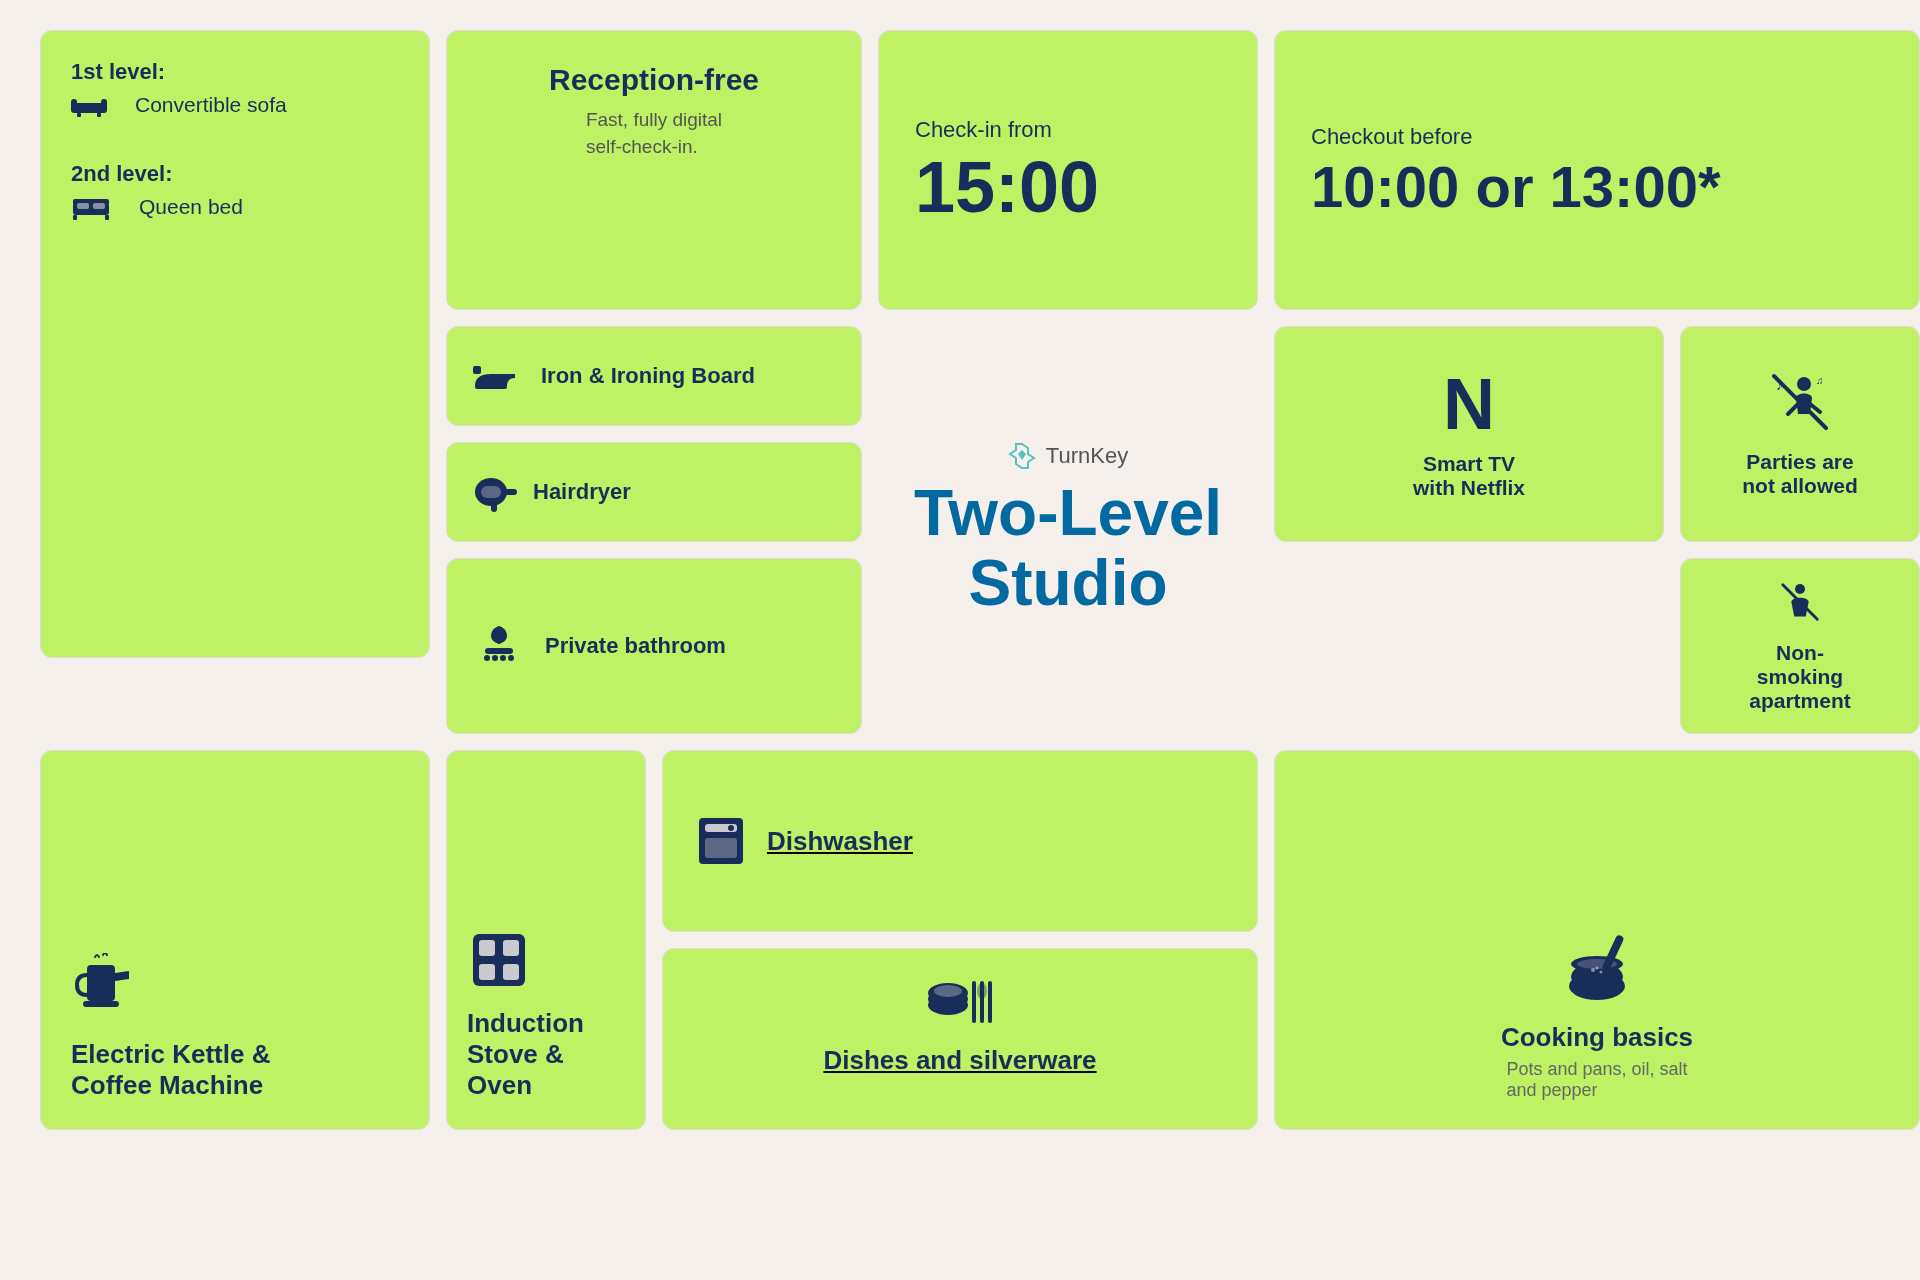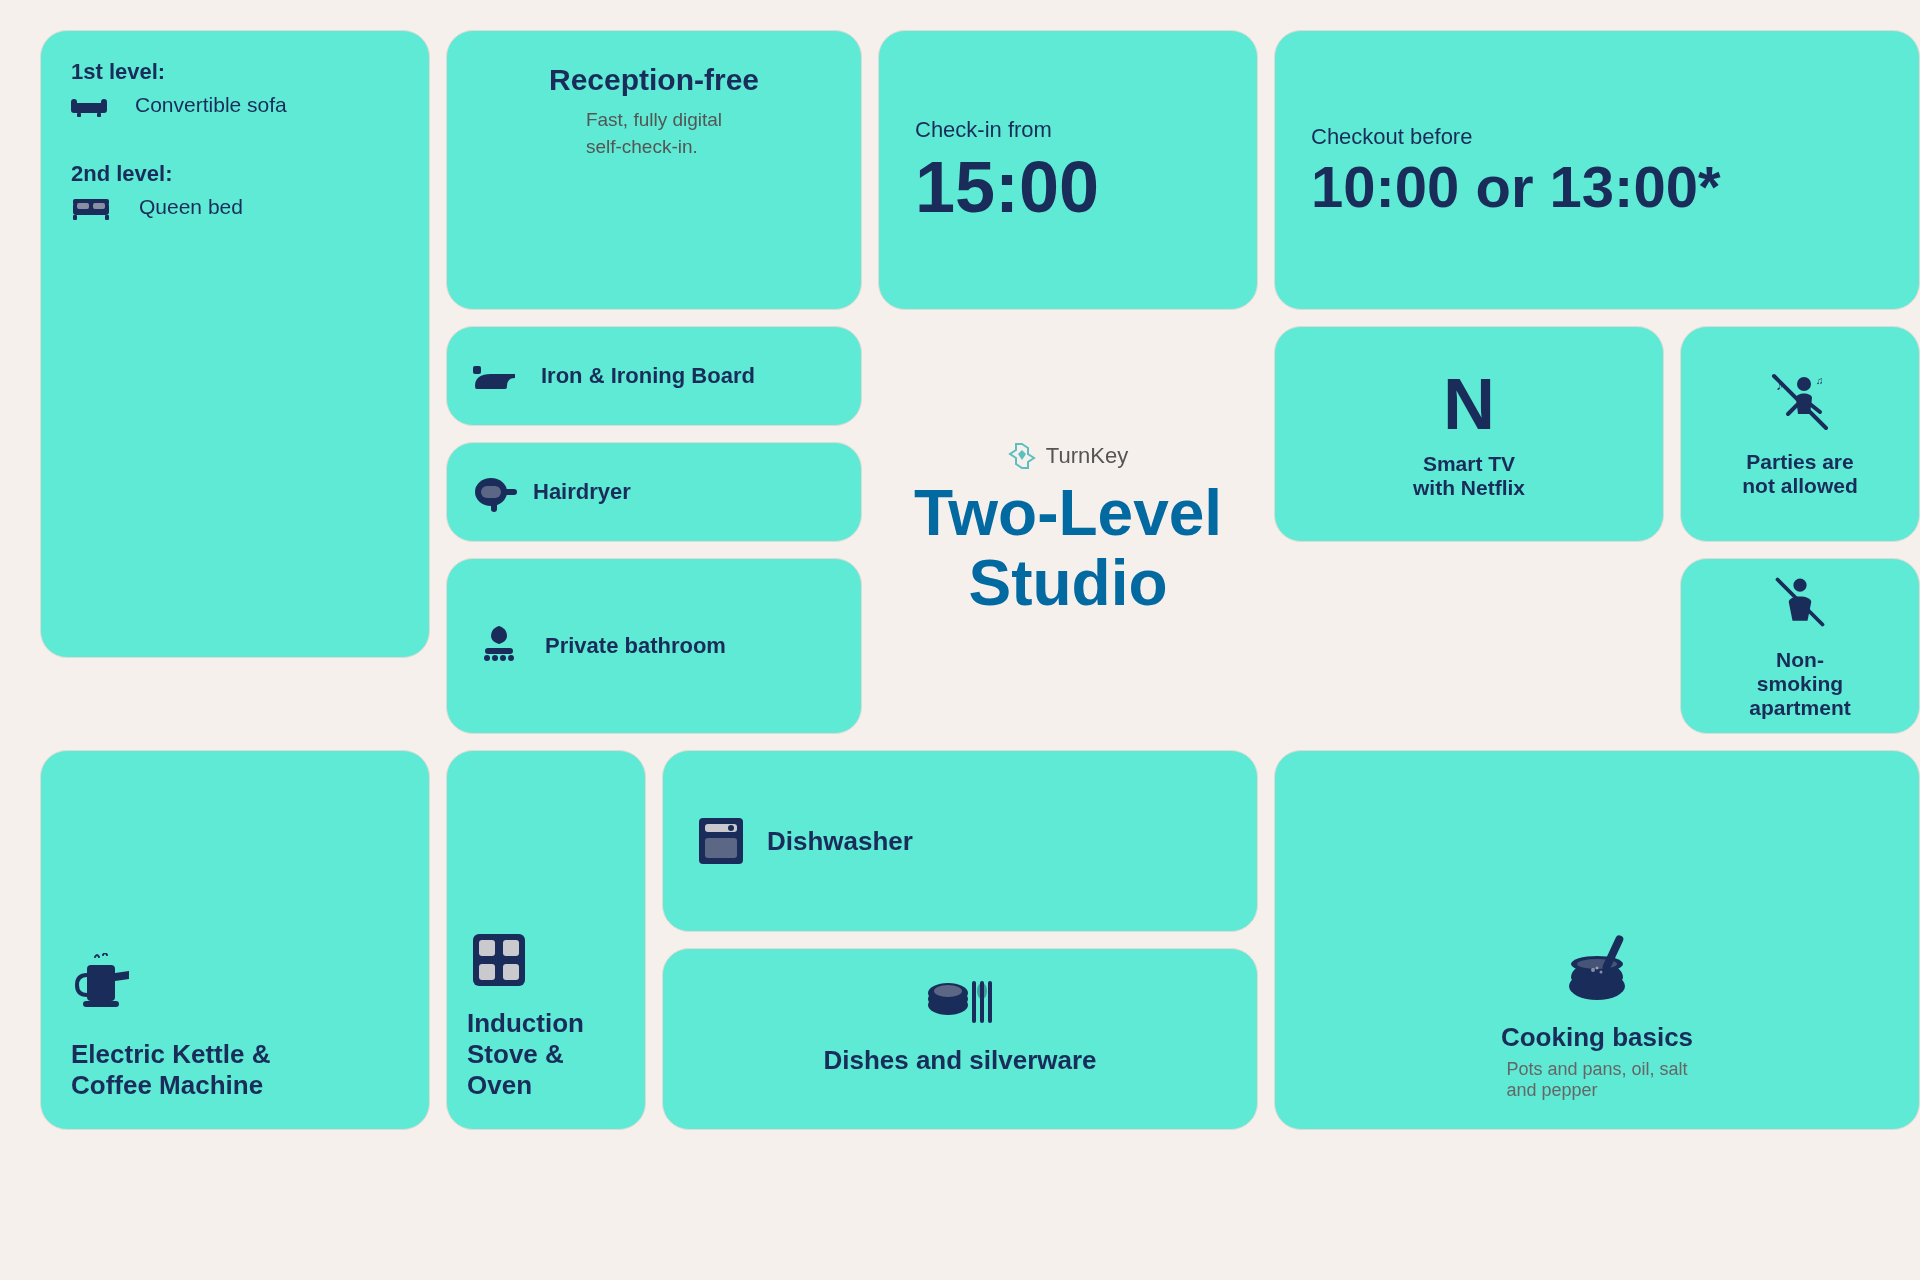--- a/index.html
+++ b/index.html
@@ -15,22 +15,22 @@
     }
     .page-wrapper {
       width: 1840px;
       height: 1220px;
       display: grid;
       grid-template-columns: 390px 200px 200px 380px 390px 240px;
       grid-template-rows: 280px 100px 100px 100px 60px 380px;
       gap: 16px;
     }
     .card {
-      background: #5eead4;
-      border-radius: 27px;
+      background: #bef264;
+      border-radius: 12px;
       border: 1.5px solid #e0dbd5;
       padding: 28px 30px;
       display: flex;
       flex-direction: column;
     }
     .dark-blue { color: #1a2d5a; }
 
     
     .card-sleeping {
       grid-column: 1;
@@ -224,21 +224,21 @@
       font-weight: 600;
     }
 
     
     .card-nosmoking {
       grid-column: 6;
       grid-row: 4 / 6;
       align-items: center;
       justify-content: center;
       gap: 16px;
-      padding: 13px;
+      padding: 20px;
     }
     .card-nosmoking .label {
       font-size: 21px;
       color: #1a2d5a;
       text-align: center;
       font-weight: 600;
     }
 
     
     .card-kettle {
@@ -266,20 +266,21 @@
       color: #1a2d5a;
       margin-top: 16px;
     }
 
     .card-dishwasher-col {
       grid-column: 3 / 5;
       grid-row: 6;
       display: flex;
       flex-direction: column;
       gap: 16px;
+      text-decoration: underline;
     }
     .card-dishwasher {
       flex: 1;
       flex-direction: row;
       align-items: center;
       gap: 18px;
     }
     .card-dishwasher .label {
       font-size: 26px;
       font-weight: 700;

